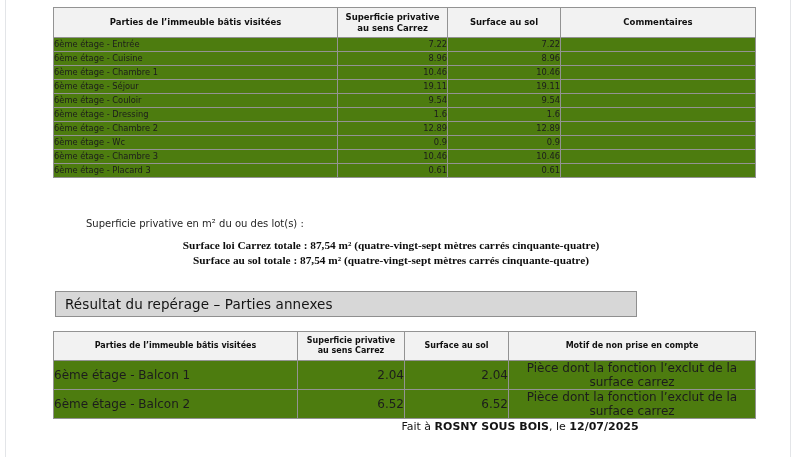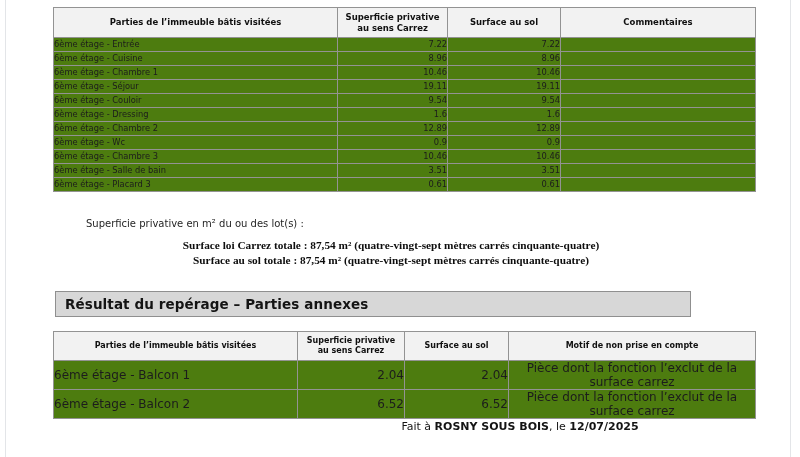--- a/index.html
+++ b/index.html
@@ -122,28 +122,27 @@
     line-height: 15px;
     color: #0d0d0d;
     white-space: nowrap;
   }
 
   
   .section-banner {
     position: absolute;
     left: 55px;
     top: 291px;
-    width: 636px;
+    width: 582px;
     height: 26px;
     background: #d7d7d7;
     border: 1px solid #8f8f8f;
     box-sizing: border-box;
     display: flex;
     align-items: center;
-    font-weight: bold;
   }
   .section-banner .title {
     font-size: 13.5px;
     color: #141414;
     padding-left: 9px;
     letter-spacing: 0.1px;
   }
 
   
   .signature {
@@ -232,26 +231,20 @@
           <td class="c-num">0.9</td>
           <td class="c-empty"></td>
         </tr>
         <tr>
           <td class="c-name">6ème étage - Chambre 3</td>
           <td class="c-num">10.46</td>
           <td class="c-num">10.46</td>
           <td class="c-empty"></td>
         </tr>
         <tr>
-          <td class="c-name">6ème étage - Salle de bain</td>
-          <td class="c-num">3.51</td>
-          <td class="c-num">3.51</td>
-          <td class="c-empty"></td>
-        </tr>
-        <tr>
           <td class="c-name">6ème étage - Placard 3</td>
           <td class="c-num">0.61</td>
           <td class="c-num">0.61</td>
           <td class="c-empty"></td>
         </tr>
       </tbody>
     </table>
 
     <div class="totals-block">
       <div class="totals-lead">Superficie privative en m² du ou des lot(s) :</div>

